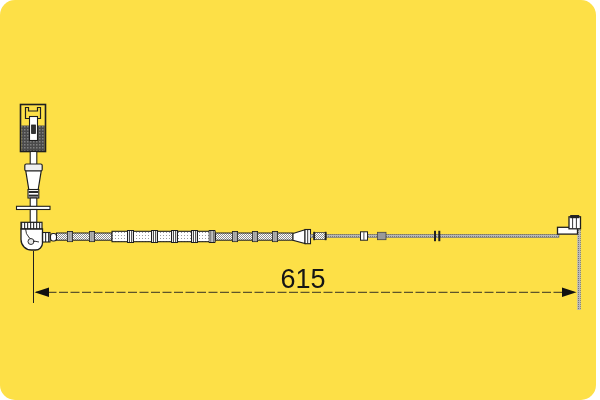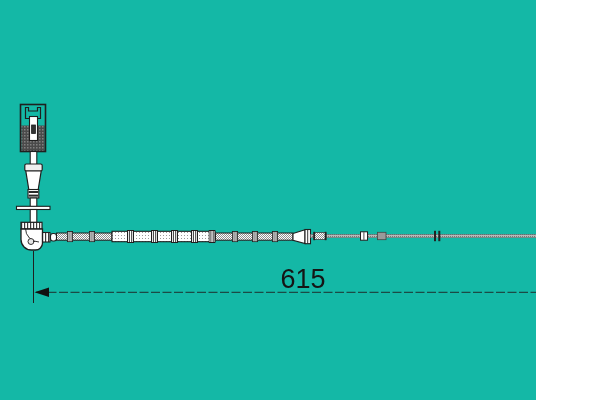--- a/index.html
+++ b/index.html
@@ -3,24 +3,25 @@
 <meta charset="utf-8">
 <style>
   html, body {
     margin: 0;
     padding: 0;
     background: #ffffff;
     font-family: "Liberation Sans", sans-serif;
   }
   .canvas {
     position: relative;
-    width: 536px;
+    width: 596px;
     height: 400px;
-    background: #14b8a6;
+    background: #fde047;
     overflow: hidden;
+    border-radius: 15px;
   }
   svg { display: block; }
   text.dim-label {
     font-family: "Liberation Sans", sans-serif;
     font-size: 27px;
     fill: #151515;
   }
 </style>
 </head>
 <body>

